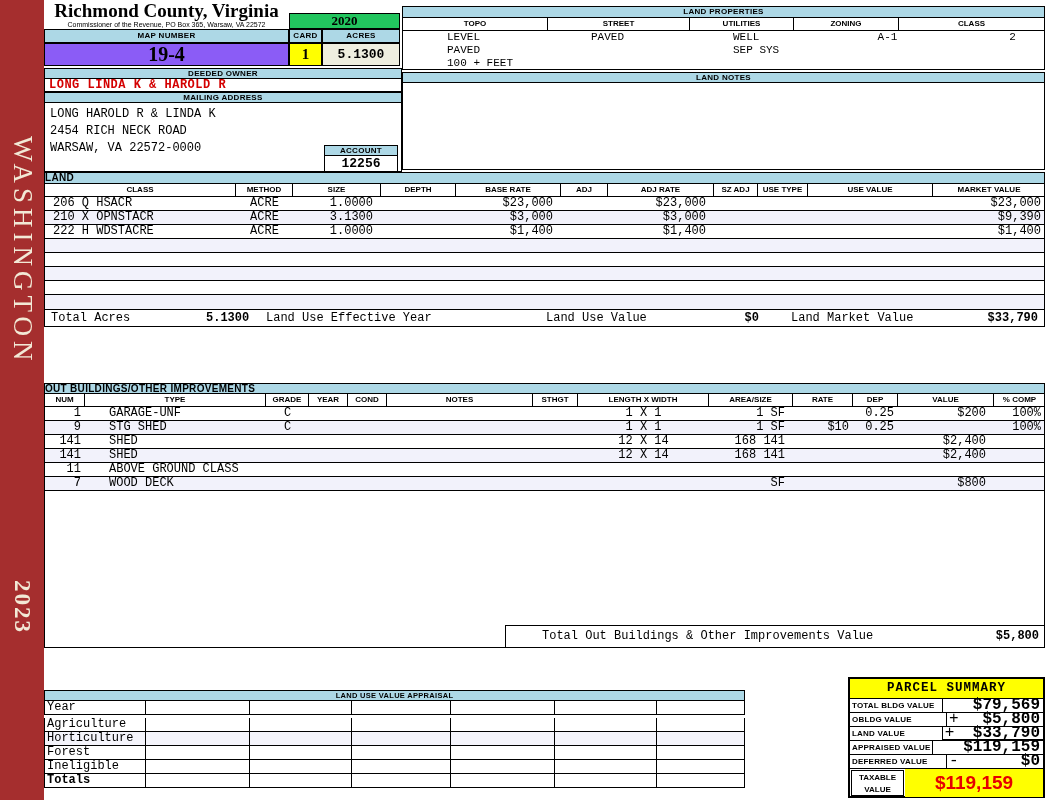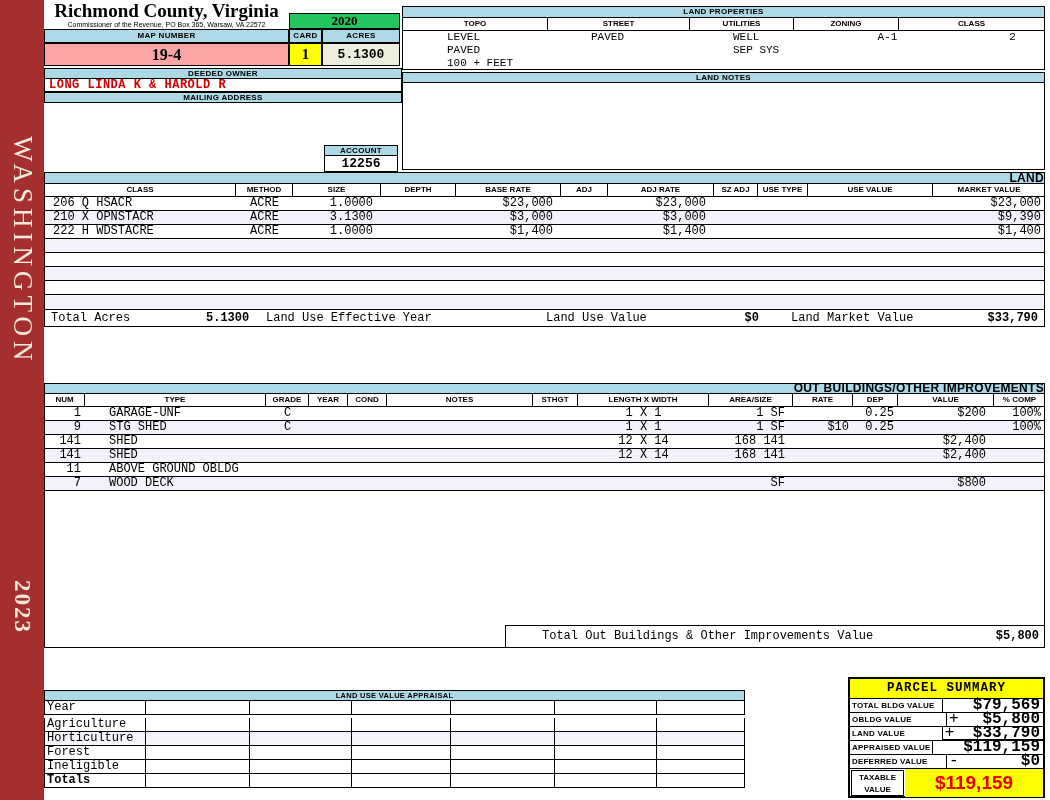--- a/index.html
+++ b/index.html
@@ -25,23 +25,23 @@
   .county-title { font-family:"Liberation Serif",serif; font-weight:bold; font-size:19px; line-height:21px; }
   .county-sub { font-family:"Liberation Sans",sans-serif; font-size:7px; line-height:7px; }
 
   .record-hdr { position:absolute; left:289px; top:0; width:111px; height:13px;margin-top:28px; }
   .record-val { position:absolute; left:289px; top:13px; width:111px; height:16px; background:#22c55e;
                 border:1px solid #000; text-align:center; font-family:"Liberation Serif",serif;
                 font-weight:bold; font-size:13px; line-height:14px; }
   .mapnum-hdr { position:absolute; left:44px;  top:29px; width:245px; height:14px; line-height:12px; }
   .card-hdr   { position:absolute; left:289px; top:29px; width:33px;  height:14px; line-height:12px; }
   .acres-hdr  { position:absolute; left:322px; top:29px; width:78px;  height:14px; line-height:12px; }
-  .mapnum-val { position:absolute; left:44px;  top:43px; width:245px; height:23px; background:#fca5a5;
+  .mapnum-val { position:absolute; left:44px;  top:43px; width:245px; height:23px; background:#8b5cf6;
                 border:1px solid #000; text-align:center; font-family:"Liberation Serif",serif;
-                font-weight:bold; font-size:16px; line-height:21px; }
+                font-weight:bold; font-size:20px; line-height:21px; }
   .card-val   { position:absolute; left:289px; top:43px; width:33px; height:23px; background:#FFFF00;
                 border:1px solid #000; text-align:center; font-family:"Liberation Serif",serif;
                 font-weight:bold; font-size:15px; line-height:21px; }
   .acres-val  { position:absolute; left:322px; top:43px; width:78px; height:23px; background:#EEEEDF;
                 border:1px solid #000; text-align:center; font-weight:bold; font-size:13px; line-height:21px;
                 font-family:"Liberation Mono",monospace; }
 
   
   .landprop { position:absolute; left:402px; top:6px; width:643px; height:64px; border:1px solid #000; }
   .landprop-title { height:11px; line-height:10px; }
@@ -66,21 +66,21 @@
                 font-size:12px; padding:3px 0 0 5px; line-height:17px; }
   .acctbox    { position:absolute; left:324px; top:145px; width:74px; height:27px; }
   .accthdr    { height:11px; line-height:10px; }
   .acctval    { height:16px; border:1px solid #000; border-top:none; text-align:center;
                 font-weight:bold; font-size:13px; line-height:15px; background:#fff; }
 
   
   .landtbl { position:absolute; left:44px; top:172px; width:1001px; border:1px solid #000; }
   .tbl-title { height:11px; line-height:10px; border:none; border-bottom:1px solid #000;
                background:#ADD8E6; font-family:"Liberation Sans",sans-serif; font-weight:bold;
-               font-size:12px; text-align:right; letter-spacing:.3px; }
+               font-size:10px; text-align:left; letter-spacing:.3px; }
   .grid-land { display:grid; grid-template-columns:191px 57px 88px 75px 105px 47px 106px 44px 50px 125px 112px; }
   .ghdr > div { border-right:1px solid #000; border-bottom:1px solid #000;
                 font-family:"Liberation Sans",sans-serif; font-weight:bold; font-size:8px;
                 text-align:center; line-height:12px; height:13px; overflow:hidden; }
   .ghdr > div:last-child { border-right:none; }
   .drow { height:14px; font-size:12px; line-height:13px; border-bottom:1px solid #000; }
   .drow.alt { background:#F2F2FB; }
   .drow > div { overflow:hidden; white-space:pre; }
   .c-left  { padding-left:8px; }
   .c-ctr   { text-align:center; }
@@ -172,20 +172,26 @@
   </div>
 
   <div class="landnotes">
     <div class="bluebar" style="height:11px;line-height:10px;">LAND NOTES</div>
     <div class="landnotes-box"></div>
   </div>
 
   <div class="bluebar ownerhdr">DEEDED OWNER</div>
   <div class="ownerval">LONG LINDA K &amp; HAROLD R</div>
   <div class="bluebar mailhdr">MAILING ADDRESS</div>
+  <div class="mailbox">
+    <div>LONG HAROLD R &amp; LINDA K</div>
+    <div>2454 RICH NECK ROAD</div>
+    <div></div>
+    <div>WARSAW, VA 22572-0000</div>
+  </div>
   <div class="acctbox">
     <div class="bluebar accthdr">ACCOUNT</div>
     <div class="acctval">12256</div>
   </div>
 
   <div class="landtbl">
     <div class="tbl-title">LAND</div>
     <div class="grid-land ghdr">
       <div>CLASS</div>
       <div>METHOD</div>
@@ -326,21 +332,21 @@
       <div></div>
       <div class="c-ctr">12 X 14</div>
       <div class="c-right">168 141</div>
       <div class="c-right4"></div>
       <div class="c-right4"></div>
       <div class="c-right">$2,400</div>
       <div class="c-right4"></div>
     </div>
     <div class="grid-ob drow">
       <div class="c-right4">11</div>
-      <div style="padding-left:24px;">ABOVE GROUND OBLDG</div>
+      <div style="padding-left:24px;">ABOVE GROUND CLASS</div>
       <div class="c-ctr"></div>
       <div></div>
       <div></div>
       <div></div>
       <div></div>
       <div class="c-ctr"></div>
       <div class="c-right"></div>
       <div class="c-right4"></div>
       <div class="c-right4"></div>
       <div class="c-right"></div>

